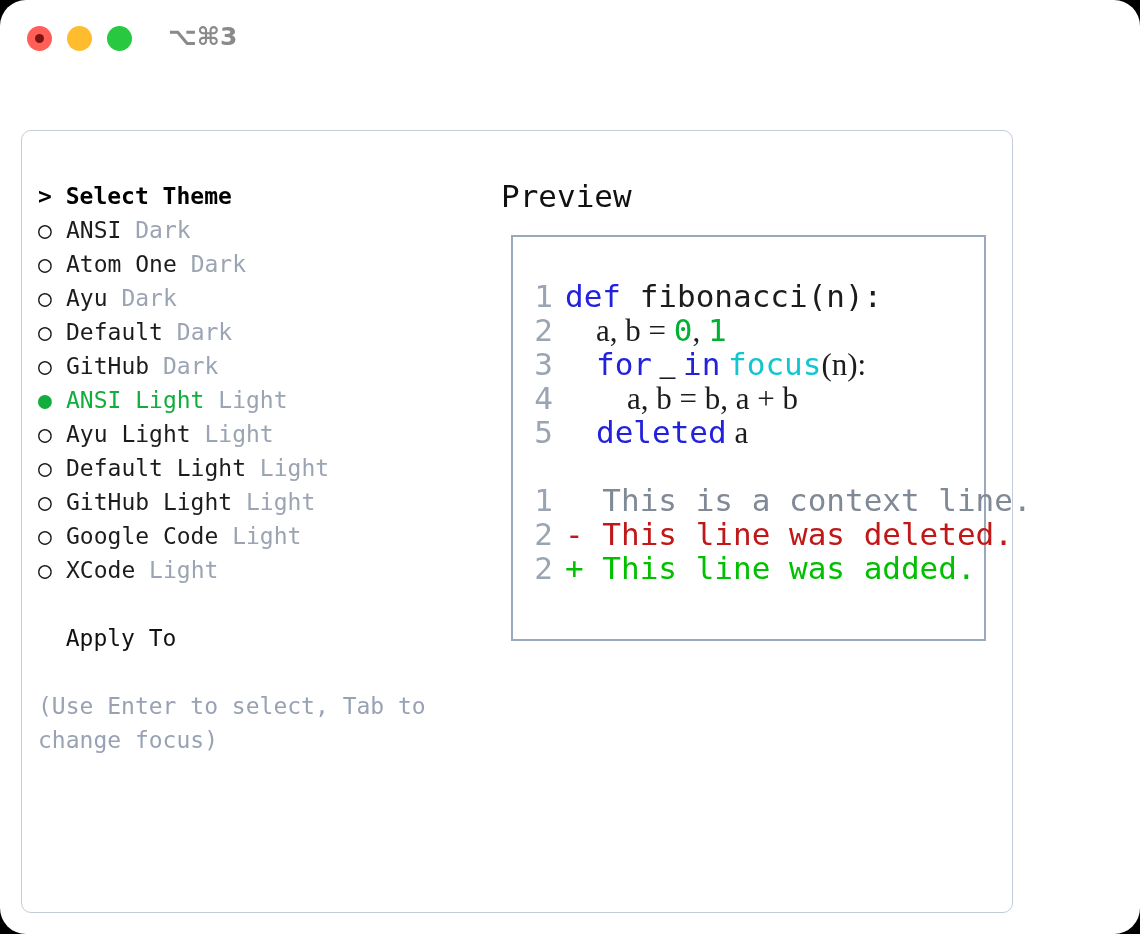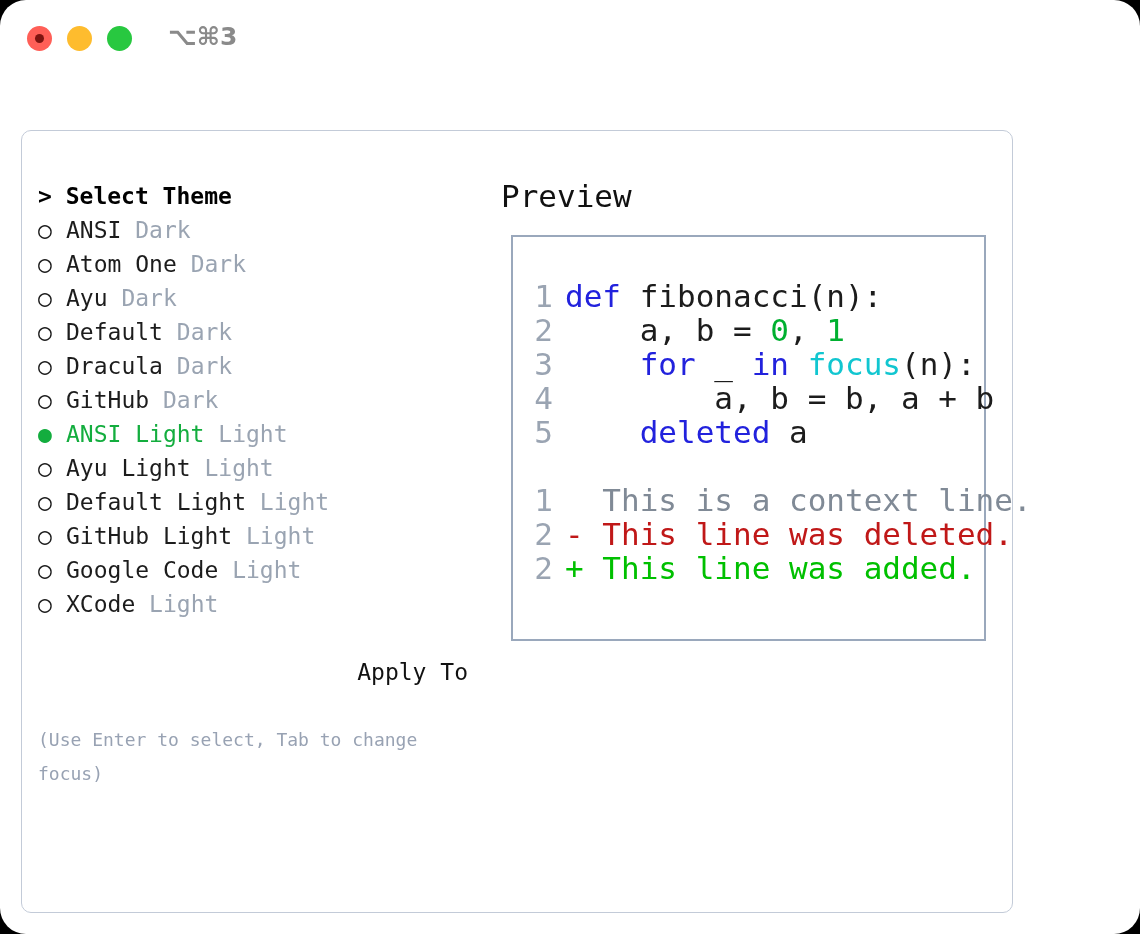--- a/index.html
+++ b/index.html
@@ -100,25 +100,25 @@
   .marker {
     display: inline-block;
     width: 28px;
     color: #1c1c1c;
   }
   .marker.sel { color: #13ad3e; }
   .name { color: #1c1c1c; }
   .name.sel { color: #13ad3e; }
   .variant { color: #9aa4b2; }
 
-  #apply-block { margin-top: 34px; text-align: right; }
+  #apply-block { margin-top: 34px; }
 
   #hint {
     margin-top: 34px;
-    font-size: 18px;
+    font-size: 23px;
     line-height: 34px;
     color: #98a2b3;
     width: 400px;
     white-space: pre-wrap;
   }
 
   
   #preview-column {
     position: absolute;
     left: 479px;
@@ -154,21 +154,21 @@
     display: inline-block;
     width: 22px;
     text-align: right;
     color: #9aa4b2;
     margin-right: 12px;
   }
   .tok-kw   { color: #2222dd; }
   .tok-fn   { color: #1c1c1c; }
   .tok-bi   { color: #11c6d0; }
   .tok-num  { color: #00b030; }
-  .tok-txt  { color: #1c1c1c; }
+  .tok-txt  { color: #1c1c1c; font-family: Liberation Serif, serif; }
   .tok-ctx  { color: #808a96; }
   .tok-del  { color: #c01818; }
   .tok-add  { color: #00c000; }
   .spacer-line { height: 34px; }
 </style>
 </head>
 <body>
 
 <div id="screen">
 
@@ -181,21 +181,20 @@
 
   <div id="panel">
 
     <div id="theme-column">
       <div class="row hdr">&gt; Select Theme</div>
       <div id="theme-list">
           <div class="row"><span class="marker">○</span><span class="name">ANSI</span><span class="variant"> Dark</span></div>
           <div class="row"><span class="marker">○</span><span class="name">Atom One</span><span class="variant"> Dark</span></div>
           <div class="row"><span class="marker">○</span><span class="name">Ayu</span><span class="variant"> Dark</span></div>
           <div class="row"><span class="marker">○</span><span class="name">Default</span><span class="variant"> Dark</span></div>
-          <div class="row"><span class="marker">○</span><span class="name">Dracula</span><span class="variant"> Dark</span></div>
           <div class="row"><span class="marker">○</span><span class="name">GitHub</span><span class="variant"> Dark</span></div>
           <div class="row"><span class="marker sel">●</span><span class="name sel">ANSI Light</span><span class="variant"> Light</span></div>
           <div class="row"><span class="marker">○</span><span class="name">Ayu Light</span><span class="variant"> Light</span></div>
           <div class="row"><span class="marker">○</span><span class="name">Default Light</span><span class="variant"> Light</span></div>
           <div class="row"><span class="marker">○</span><span class="name">GitHub Light</span><span class="variant"> Light</span></div>
           <div class="row"><span class="marker">○</span><span class="name">Google Code</span><span class="variant"> Light</span></div>
           <div class="row"><span class="marker">○</span><span class="name">XCode</span><span class="variant"> Light</span></div>
         </div>
 
       <div id="apply-block">

